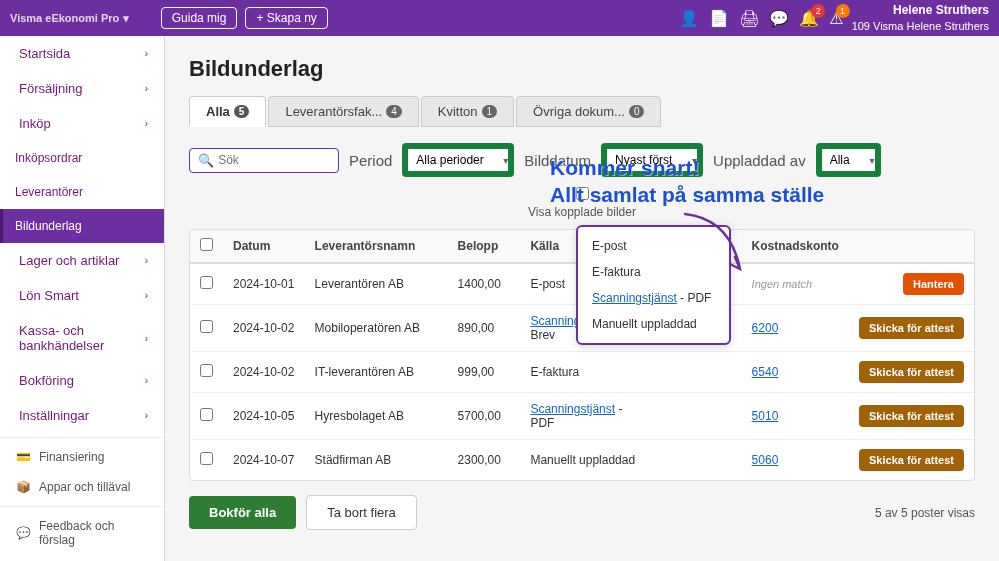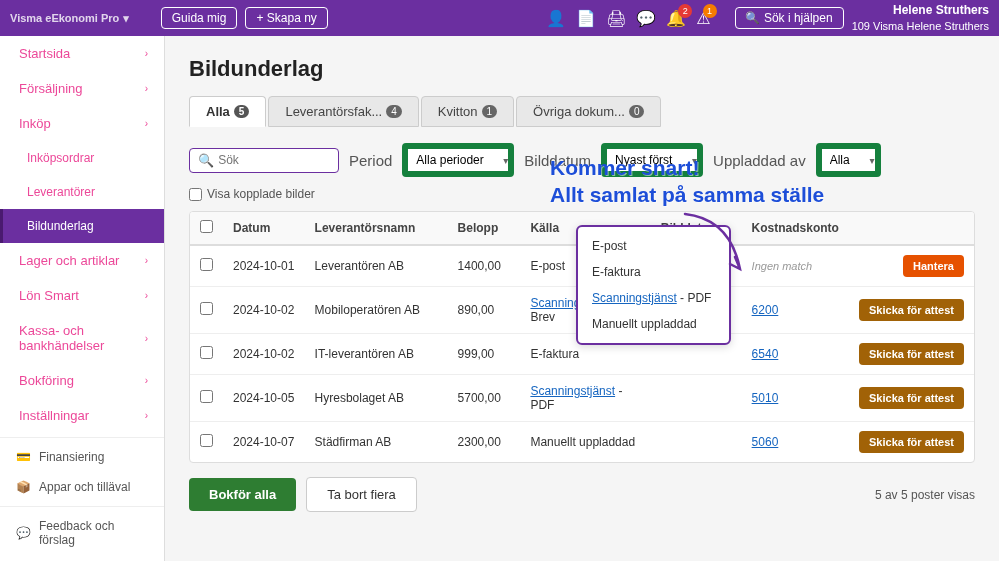--- a/index.html
+++ b/index.html
@@ -65,29 +65,29 @@
       overflow-y: auto;
       flex-shrink: 0;
     }
     .sidebar-item {
       padding: 10px 16px;
       cursor: pointer;
       display: flex;
       align-items: center;
       justify-content: space-between;
       font-size: 13px;
-      color: #ec4899;
+      color: #701a75;
       border-left: 3px solid transparent;
     }
     .sidebar-item.active {
       background: #6b2fa0;
       color: white;
       border-left: 3px solid #4a1a70;
     }
-    .sidebar-item.sub { padding-left: 24px; font-size: 12px; }
+    .sidebar-item.sub { padding-left: 12px; font-size: 12px; }
     .sidebar-item.sub.active { background: #6b2fa0; color: white; }
     .chevron { font-size: 10px; }
     .sidebar-divider { height: 1px; background: #eee; margin: 4px 0; }
     .sidebar-icon-item {
       padding: 8px 16px;
       display: flex; align-items: center; gap: 8px;
       font-size: 12px; color: #555; cursor: pointer;
     }
 
     
@@ -313,21 +313,20 @@
     <div class="nav-icon">📄</div>
     <div class="nav-icon">🖨</div>
     <div class="nav-icon">💬</div>
     <div class="nav-icon" style="position:relative;">
       🔔<span class="badge">2</span>
     </div>
     <div class="nav-icon" style="position:relative;">
       ⚠<span class="badge badge-orange">1</span>
     </div>
   </div>
-  <button class="nav-btn">🔍 Sök i hjälpen</button>
   <div class="user-info">
     <div class="name">Helene Struthers</div>
     <div>109 Visma Helene Struthers</div>
   </div>
 </div>
 
 <div class="layout">
 
   <div class="sidebar">
     <div class="sidebar-item">
@@ -426,21 +425,21 @@
           <option>Nyast först</option>
         </select>
       </div>
       <span class="filter-label">Uppladdad av</span>
       <div class="select-wrapper">
         <select class="filter-select">
           <option>Alla</option>
         </select>
       </div>
     </div>
-    <div class="checkbox-row" style="margin-bottom:10px;">
+    <div class="checkbox-row" style="margin-bottom:10px;flex-direction:column;">
       <input type="checkbox" style="">
       <label>Visa kopplade bilder</label>
     </div>
 
     <div class="table-wrapper">
       <table>
         <thead>
           <tr>
             <th class="col-check"><input type="checkbox" style=""></th>
             <th class="col-date">Datum</th>

